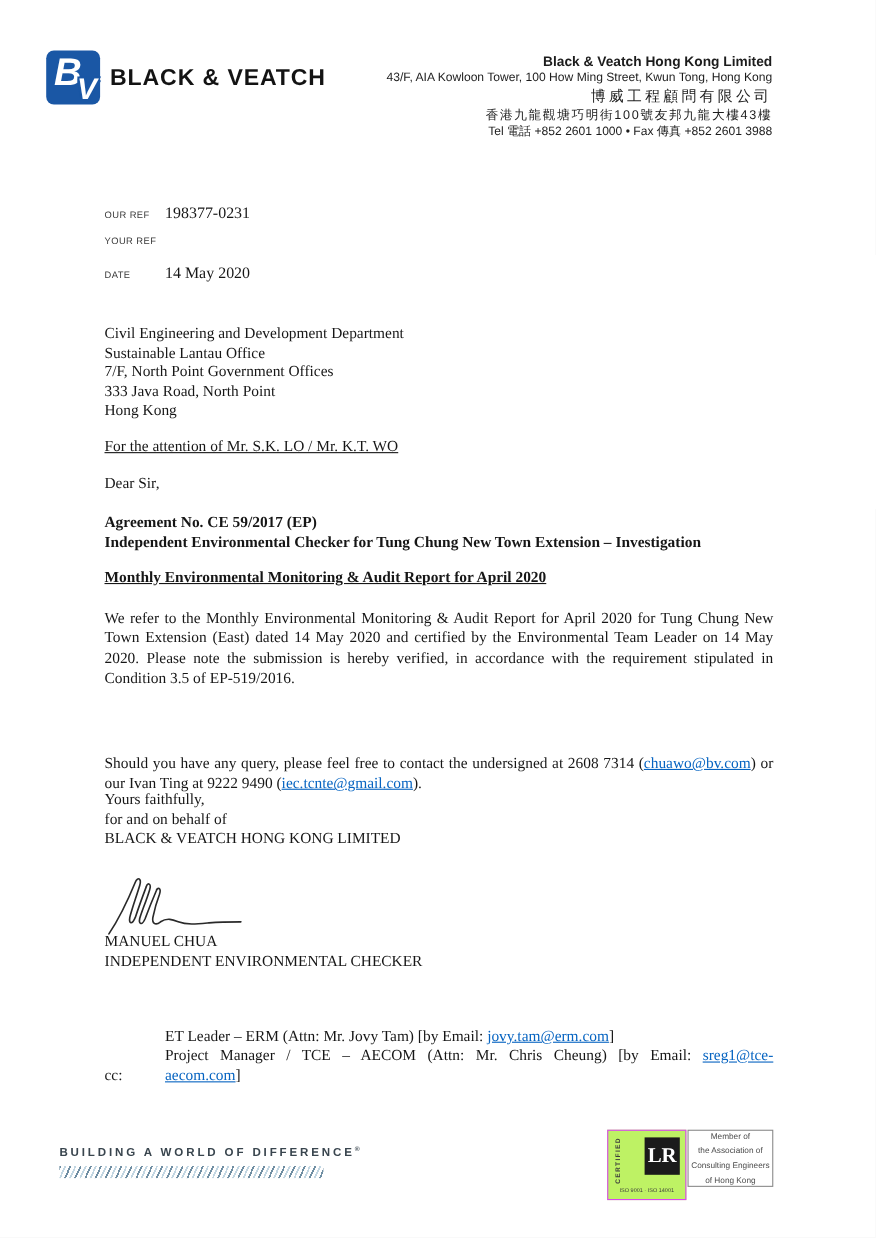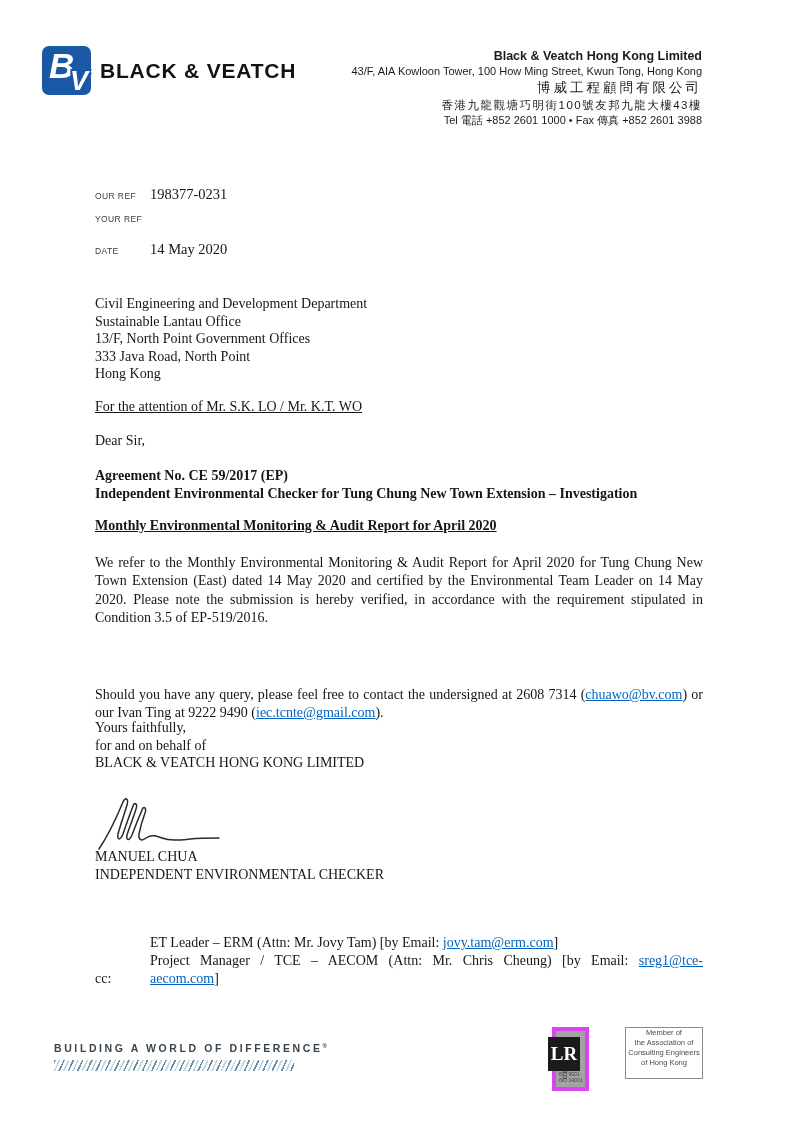--- a/index.html
+++ b/index.html
@@ -76,42 +76,42 @@
     font-weight: 700; letter-spacing: 2.6px; color: #39454e;
   }
   .tagline sup { font-size: 6px; letter-spacing: 0; }
   .stripes {
     position: absolute; left: 54px; top: 1060px; width: 240px; height: 11px;
     background: repeating-linear-gradient(115deg,
       #6f8ea3 0px, #6f8ea3 1.6px, rgba(0,0,0,0) 1.6px, rgba(0,0,0,0) 4.2px,
       #c2d6e2 4.2px, #c2d6e2 5.8px, rgba(0,0,0,0) 5.8px, rgba(0,0,0,0) 8.4px);
   }
   .lr-badge {
-    position: absolute; left: 552px; top: 1027px; width: 37px; height: 64px;
-    border: 4px solid #d946ef; background: #a3a3a3;
+    position: absolute; left: 552px; top: 1027px; width: 72px; height: 64px;
+    border: 1px solid #d946ef; background: #bef264;
   }
   .lr-certified {
     position: absolute; left: -12px; top: 24px;
     transform: rotate(-90deg);
     font-family: "Liberation Sans", sans-serif; font-size: 6px; font-weight: bold;
     letter-spacing: 1.2px; color: #3c3c3c;
   }
   .lr-square {
     position: absolute; right: 5px; top: 6px; width: 32px; height: 34px;
     background: #1b1b1b; color: #fff; display: flex; align-items: center; justify-content: center;
     font-family: "Liberation Serif", serif; font-weight: bold; font-size: 19px;
   }
   .lr-iso {
     position: absolute; bottom: 4px; left: 0; right: 0; text-align: center;
     font-family: "Liberation Sans", sans-serif; font-size: 5px; color: #3c3c3c;
   }
   .member-badge {
     position: absolute; left: 625px; top: 1027px; width: 78px; height: 52px;
     border: 1px solid #8a8a8a; background: #fff;
-    display: flex; flex-direction: column; align-items: center; justify-content: flex-start;
+    display: flex; flex-direction: column; align-items: center; justify-content: space-between;
     font-family: "Liberation Sans", sans-serif; font-size: 7.5px; line-height: 10px;
     color: #4c4c4c; text-align: center;
   }
 </style>
 </head>
 <body>
 
 <div class="page">
 
   <div class="logo-row">
@@ -141,21 +141,21 @@
     </div>
     <div class="ref-row">
       <span class="ref-label">DATE</span>
       <span class="ref-value">14 May 2020</span>
     </div>
   </div>
 
   <div class="abs recipient">
     <div>Civil Engineering and Development Department</div>
     <div>Sustainable Lantau Office</div>
-    <div>13/F, North Point Government Offices</div>
+    <div>7/F, North Point Government Offices</div>
     <div>333 Java Road, North Point</div>
     <div>Hong Kong</div>
   </div>
 
   <div class="abs attention">For the attention of Mr. S.K. LO / Mr. K.T. WO</div>
 
   <div class="abs salutation">Dear Sir,</div>
 
   <div class="abs subject-a">
     <div>Agreement No. CE 59/2017 (EP)</div>

